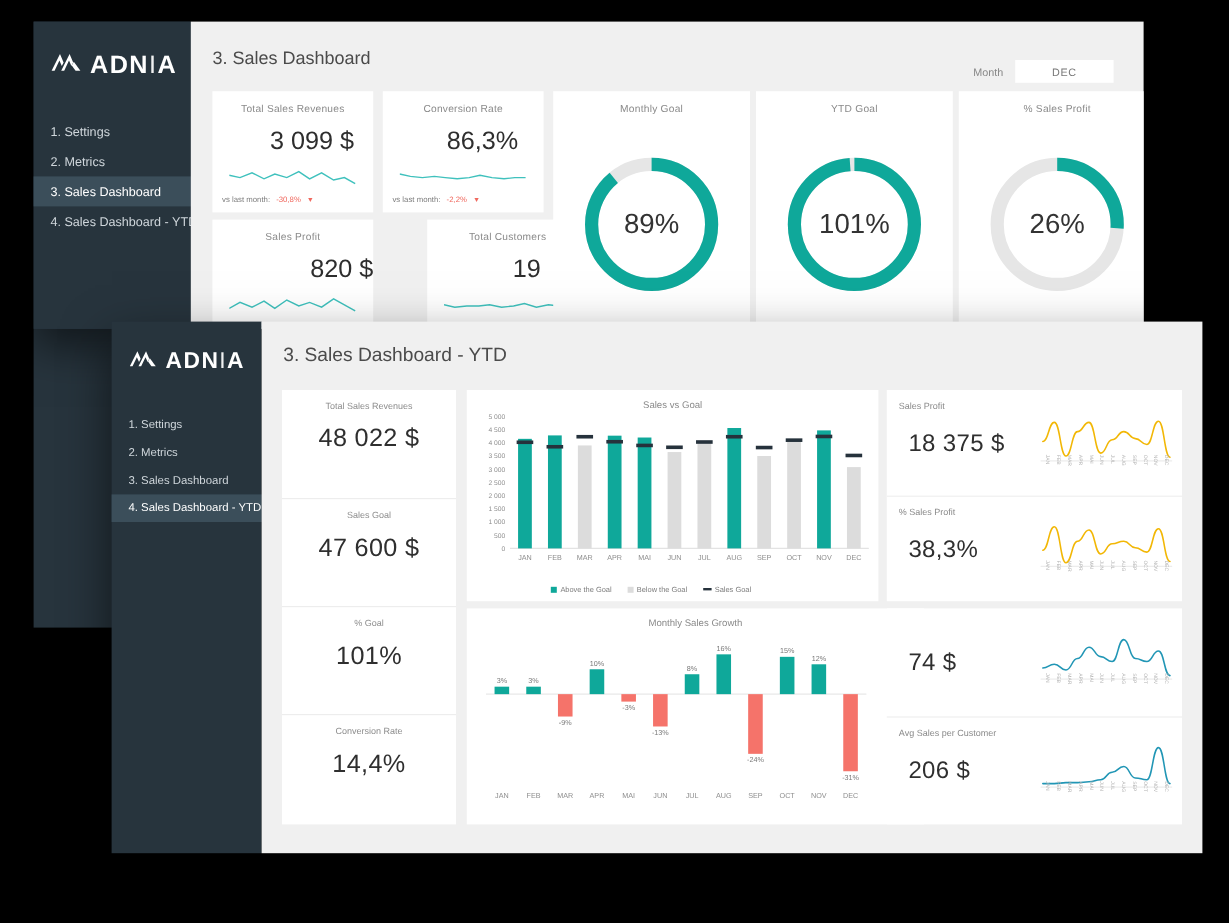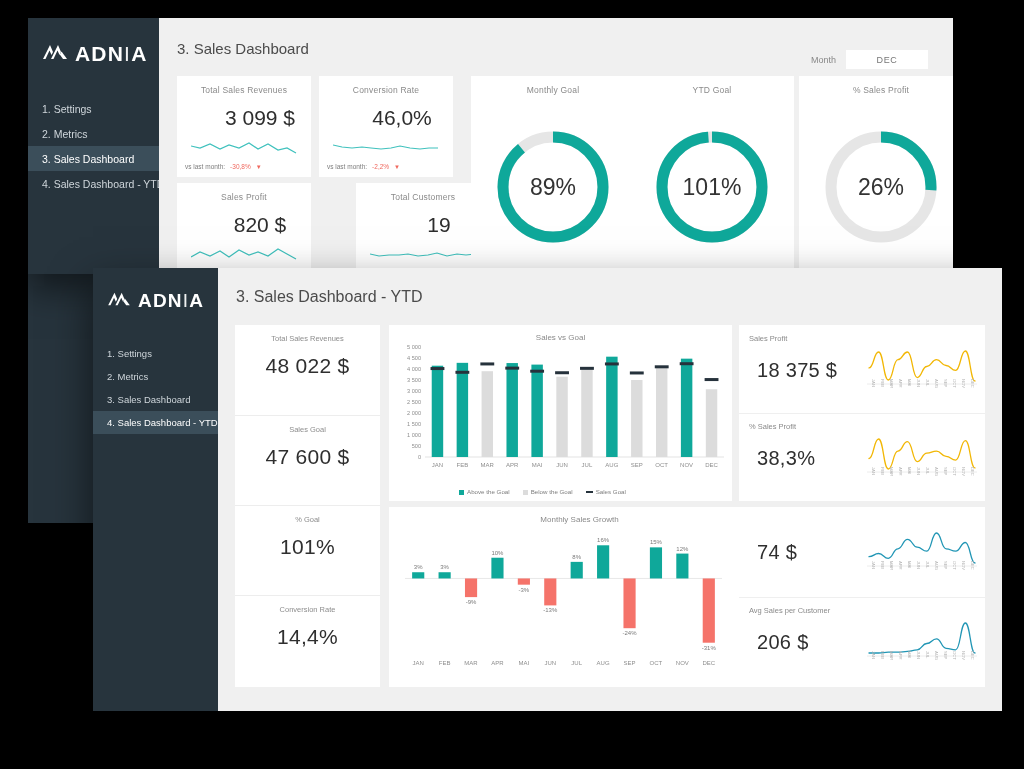--- a/index.html
+++ b/index.html
@@ -193,34 +193,34 @@
         </svg>
         <div class="vs-row">
           <span class="vs-label">vs last month:</span>
           <span class="vs-delta">-30,8%</span>
           <span class="arrow">▼</span>
         </div>
       </div>
 
       <div class="card" style="left:160px; top:58px; width:134px; height:101px;">
         <div class="card-title">Conversion Rate</div>
-        <div class="kpi-value" style="font-size:21px; padding-top:11px;">46,0%</div>
+        <div class="kpi-value" style="font-size:21px; padding-top:11px;">86,3%</div>
         <svg class="spark" style="left:14px; top:62px;" width="106" height="18" viewBox="0 0 106 18">
           <polyline fill="none" stroke="#3fc1bd" stroke-width="1.2" points="0,7 9,9 19,10 29,9 38,10 48,11 58,10 67,8 77,10 87,11 96,10 105,10"></polyline>
         </svg>
         <div class="vs-row">
           <span class="vs-label">vs last month:</span>
           <span class="vs-delta">-2,2%</span>
           <span class="arrow">▼</span>
         </div>
       </div>
 
       <div class="card" style="left:18px; top:165px; width:134px; height:101px;">
         <div class="card-title">Sales Profit</div>
-        <div class="kpi-value" style="font-size:21px; padding-top:11px;">820 $</div>
+        <div class="kpi-value" style="font-size:21px; padding-top:11px;text-align:right;">820 $</div>
         <svg class="spark" style="left:14px; top:62px;" width="106" height="18" viewBox="0 0 106 18">
           <polyline fill="none" stroke="#3fc1bd" stroke-width="1.2" points="0,12 9,7 19,11 29,6 38,12 48,5 58,10 67,7 77,11 87,4 96,9 105,14"></polyline>
         </svg>
         <div class="vs-row">
           <span class="vs-label">vs last month:</span>
           <span class="vs-delta">-63,2%</span>
           <span class="arrow">▼</span>
         </div>
       </div>
 
@@ -230,21 +230,21 @@
         <svg class="spark" style="left:14px; top:62px;" width="106" height="18" viewBox="0 0 106 18">
           <polyline fill="none" stroke="#3fc1bd" stroke-width="1.2" points="0,9 9,11 19,10 29,10 38,9 48,11 58,10 67,8 77,11 87,9 96,10 105,9"></polyline>
         </svg>
         <div class="vs-row">
           <span class="vs-label">vs last month:</span>
           <span class="vs-delta up">26.7%</span>
           <span class="arrow">▲</span>
         </div>
       </div>
 
-      <div class="card" style="left:312px; top:58px; width:164px; height:208px;">
+      <div class="card" style="left:302px; top:58px; width:164px; height:208px;">
         <div class="card-title">Monthly Goal</div>
         <div class="donut-wrap" style="height:160px; margin-top:12px;">
           <svg width="120" height="120" viewBox="0 0 120 120">
             <circle cx="60" cy="60" r="50" fill="none" stroke="#e6e6e6" stroke-width="11"></circle>
             <circle cx="60" cy="60" r="50" fill="none" stroke="#0fa89a" stroke-width="11" stroke-dasharray="279.6 34.8" transform="rotate(-90 60 60)"></circle>
           </svg>
           <div class="donut-label">89%</div>
         </div>
       </div>
 

